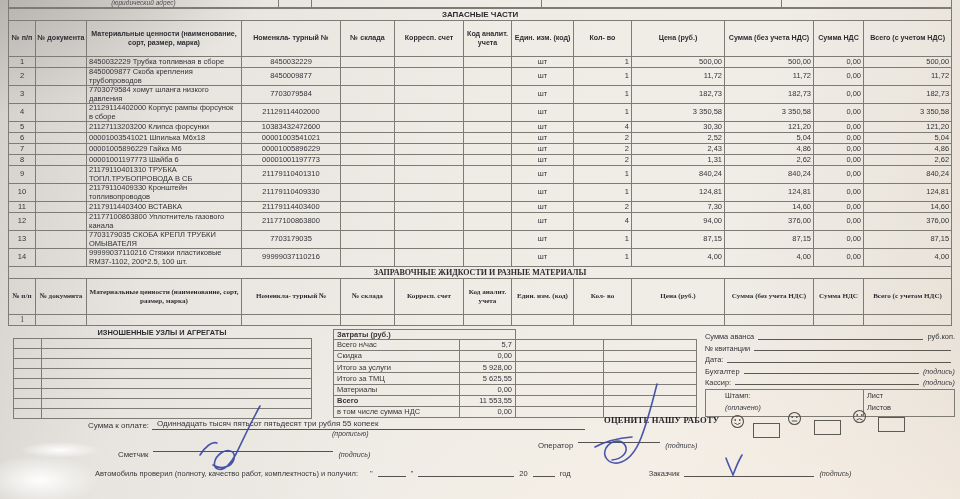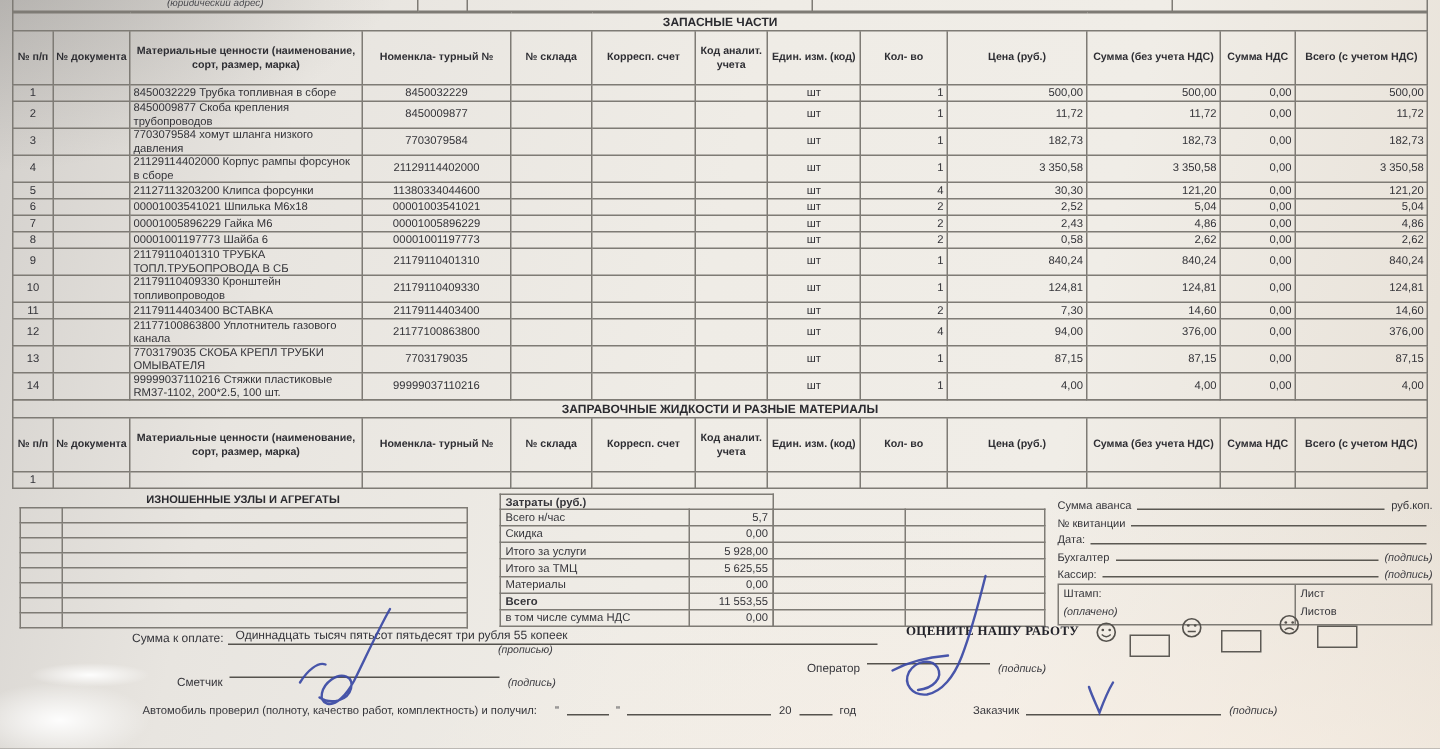--- a/index.html
+++ b/index.html
@@ -14,21 +14,21 @@
   
   .top-strip{width:943px;margin:-3px 0 0 8px;}
   .top-strip td{height:9px;padding:0;font-size:6.6px;font-style:italic;color:#4c4c50;text-align:center;line-height:8px;}
   
   .main{width:943px;margin-left:8px;border-radius:28px;}
   .main td{font-size:7.5px;line-height:8.5px;padding:0 2px;height:10px;vertical-align:middle;color:#333338;}
   .main th{font-size:7.1px;line-height:8.2px;padding:1px;font-weight:bold;text-align:center;vertical-align:middle;color:#2e2e33;}
   .head-row th{height:33px;}
   .title-row td{font-size:8px;font-weight:bold;text-align:center;height:11px;line-height:11px;padding:0;color:#2b2b30;}
   .c{text-align:center}.r{text-align:right}.l{text-align:left}
-  .fluids{margin-top:-1px;}
+  .fluids{margin-top:-1px;font-family:Liberation Serif, serif;}
   
   .bottom{display:flex;align-items:center;margin:2px 0 0 13px;}
   .worn{width:298px;}
   .worn-title{font-weight:bold;font-size:7.4px;text-align:center;height:10px;line-height:10px;color:#2b2b30;}
   .worn-table{width:298px;}
   .worn-table td{height:9px;padding:0;}
   .costs{margin-left:22px;width:182px;}
   .costs-table{width:182px;}
   .costs-table td{font-size:7.5px;height:10.2px;padding:0 3px;line-height:9.5px;vertical-align:middle;}
   .costs-head td{font-weight:bold;height:9px;line-height:9px;}
@@ -36,21 +36,21 @@
   .spacer{width:181px;margin-top:10px;}
   .spacer-table{width:181px;}
   .spacer-table td{height:10.2px;padding:0;}
   
   .payment{width:250px;margin-left:9px;font-size:7.4px;color:#333338;}
   .pay-row{display:flex;align-items:flex-end;height:11.4px;}
   .pay-label{white-space:nowrap;}
   .pay-line{flex:1;border-bottom:1px solid #5b5852;margin:0 4px 1.5px 4px;height:1px;}
   .hint{font-style:italic;font-size:7.2px;color:#3c3c41;}
   .stamp{display:flex;border:1px solid #7e7b75;height:26px;margin-top:2px;}
-  .stamp-left{flex:1;padding:1px 3px;border-right:1px solid #7e7b75;display:flex;flex-direction:column;gap:3px;}
+  .stamp-left{flex:1;padding:1px 3px;border-right:1px solid #7e7b75;display:flex;flex-direction:column;gap:3px;margin-left:16px;}
   .stamp-right{width:84px;padding:1px 3px;display:flex;flex-direction:column;gap:3px;}
   
   .fa{position:absolute;}
   .sum-line{left:88px;top:419px;display:flex;align-items:flex-end;font-size:8px;}
   .amount{width:428px;border-bottom:1px solid #55524d;padding:0 0 1px 5px;margin-left:3px;font-size:8px;white-space:nowrap;overflow:hidden;}
   .prop{left:332px;top:430px;font-style:italic;font-size:7px;color:#3c3c41;}
   .rate-title{left:604px;top:415px;font-family:"Liberation Serif",serif;font-weight:bold;font-size:8.6px;letter-spacing:.2px;color:#23232a;}
   .face{width:15px;height:15px;}
   .ratebox{width:25px;height:13px;border:1.2px solid #5d5a55;background:transparent;}
   .sig-row{display:flex;align-items:flex-start;font-size:7.8px;}
@@ -178,21 +178,21 @@
         <td class="r">1</td>
         <td class="r">3 350,58</td>
         <td class="r">3 350,58</td>
         <td class="r">0,00</td>
         <td class="r">3 350,58</td>
       </tr>
         <tr>
         <td class="c">5</td>
         <td></td>
         <td class="l">21127113203200 Клипса форсунки</td>
-        <td class="c">11380334044600</td>
+        <td class="c">10383432472600</td>
         <td></td>
         <td></td>
         <td></td>
         <td class="c">шт</td>
         <td class="r">4</td>
         <td class="r">30,30</td>
         <td class="r">121,20</td>
         <td class="r">0,00</td>
         <td class="r">121,20</td>
       </tr>
@@ -229,21 +229,21 @@
         <tr>
         <td class="c">8</td>
         <td></td>
         <td class="l">00001001197773 Шайба 6</td>
         <td class="c">00001001197773</td>
         <td></td>
         <td></td>
         <td></td>
         <td class="c">шт</td>
         <td class="r">2</td>
-        <td class="r">0,58</td>
+        <td class="r">1,31</td>
         <td class="r">2,62</td>
         <td class="r">0,00</td>
         <td class="r">2,62</td>
       </tr>
         <tr>
         <td class="c">9</td>
         <td></td>
         <td class="l">21179110401310 ТРУБКА ТОПЛ.ТРУБОПРОВОДА В СБ</td>
         <td class="c">21179110401310</td>
         <td></td>

